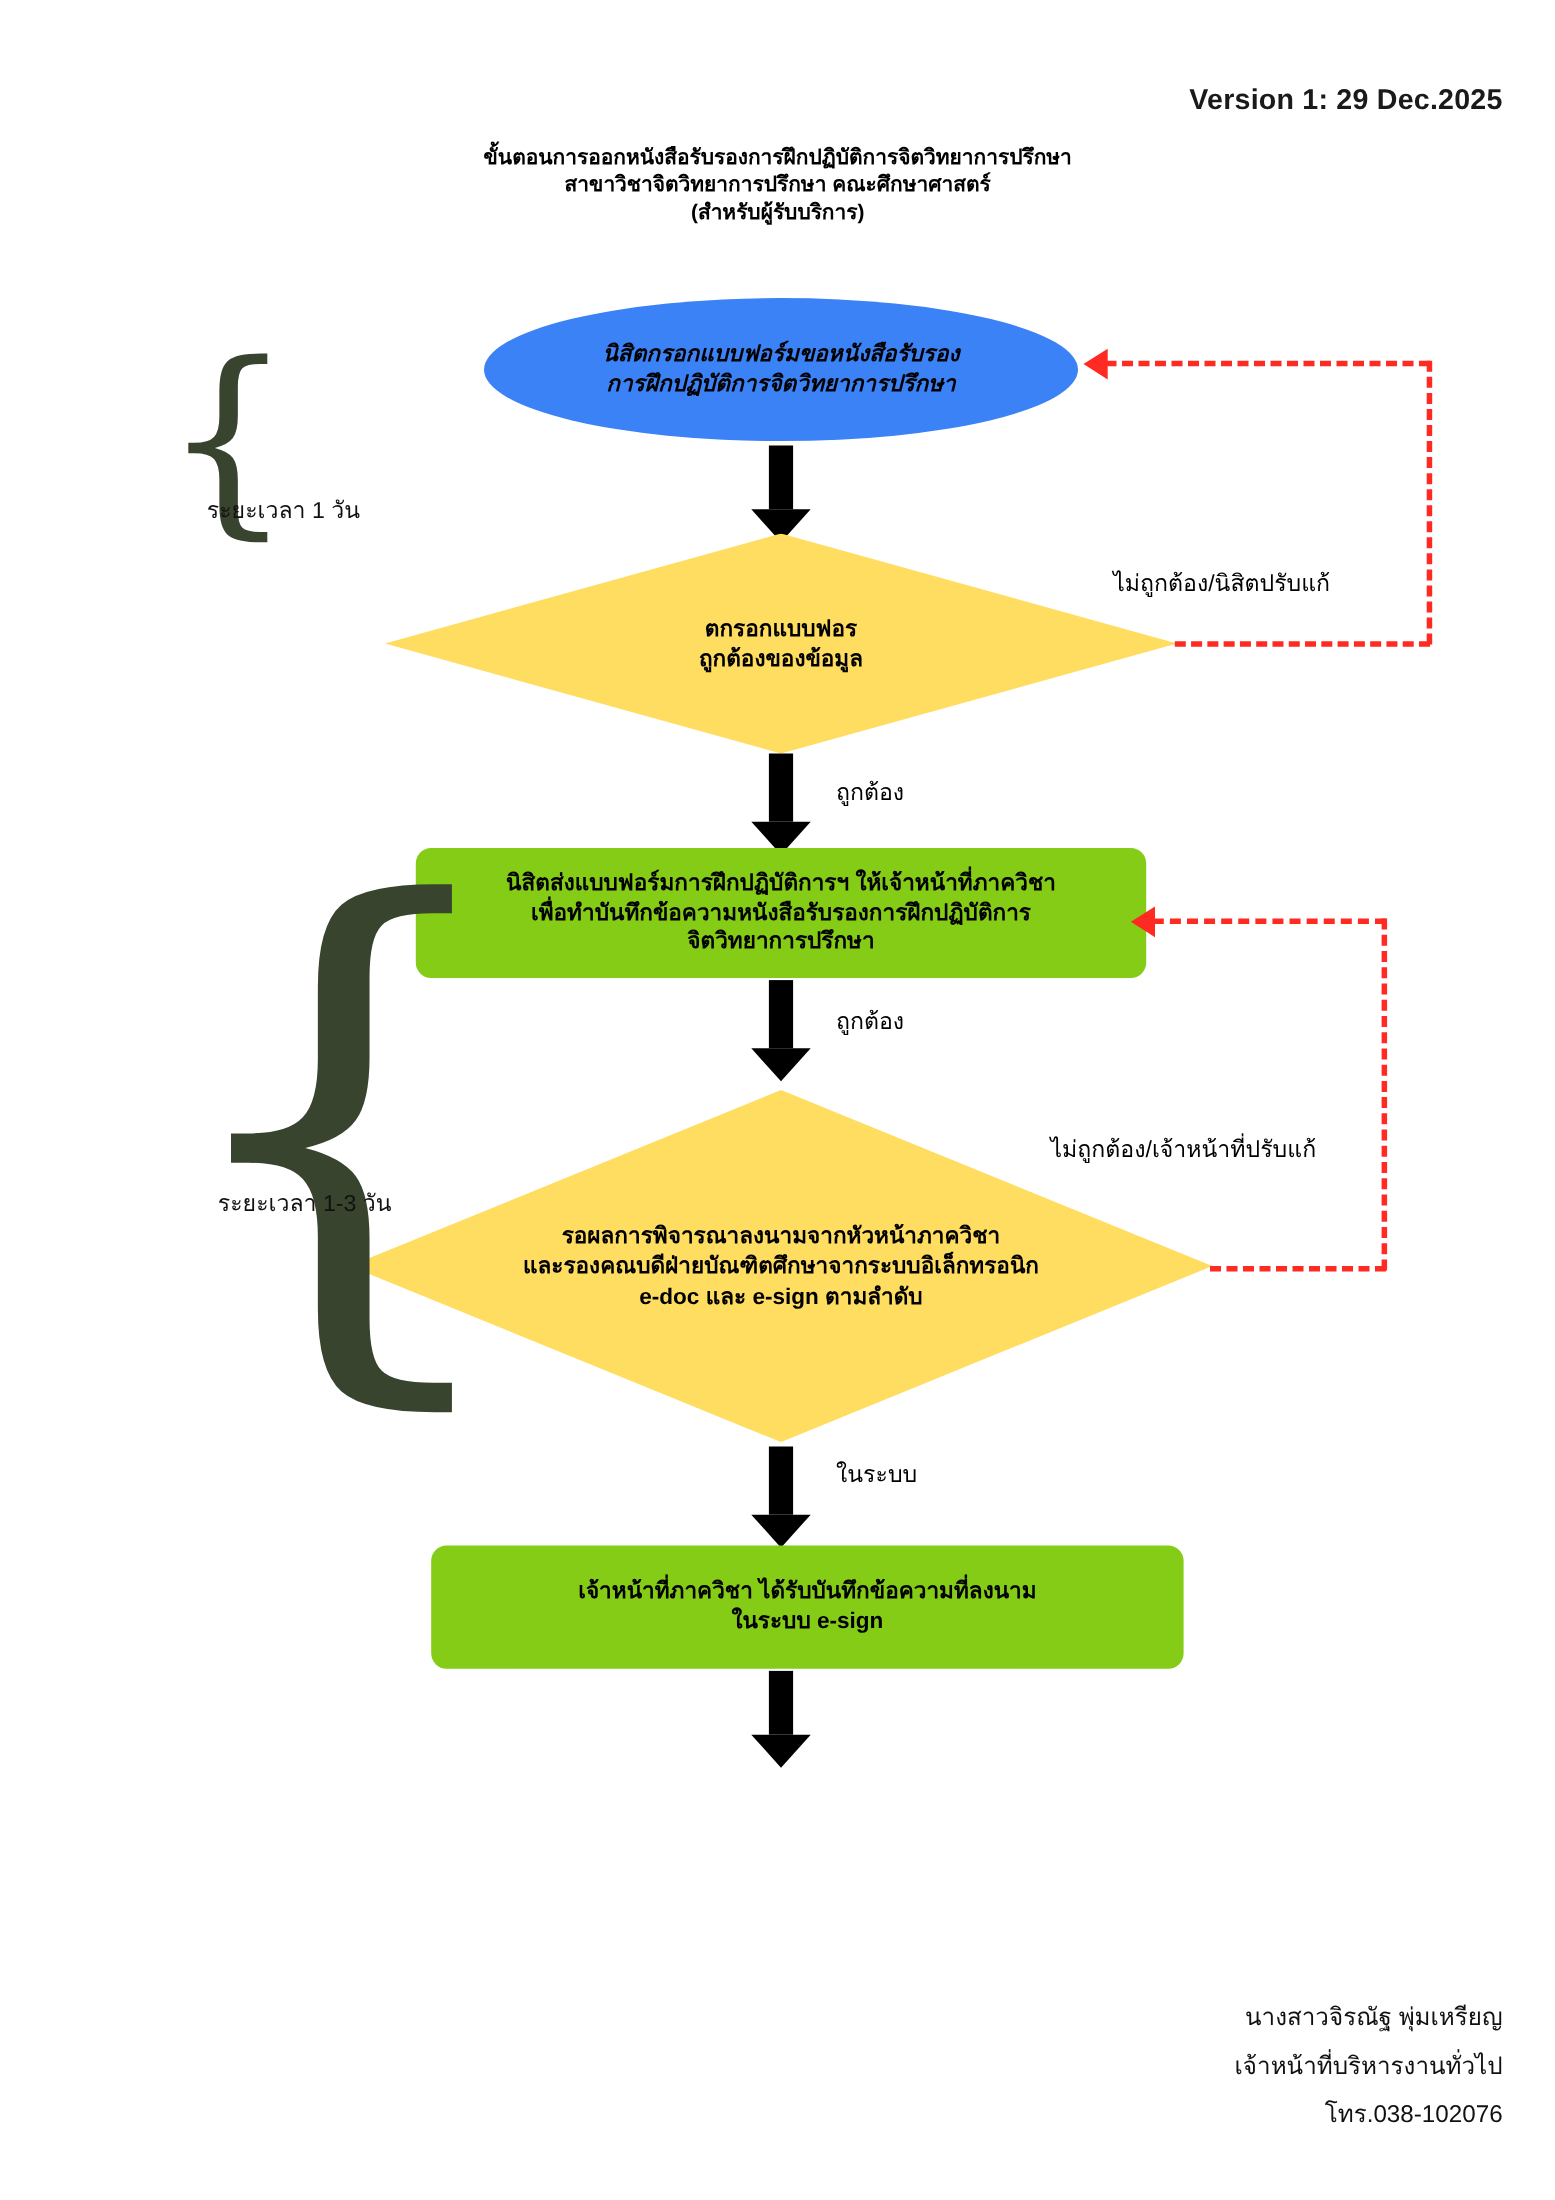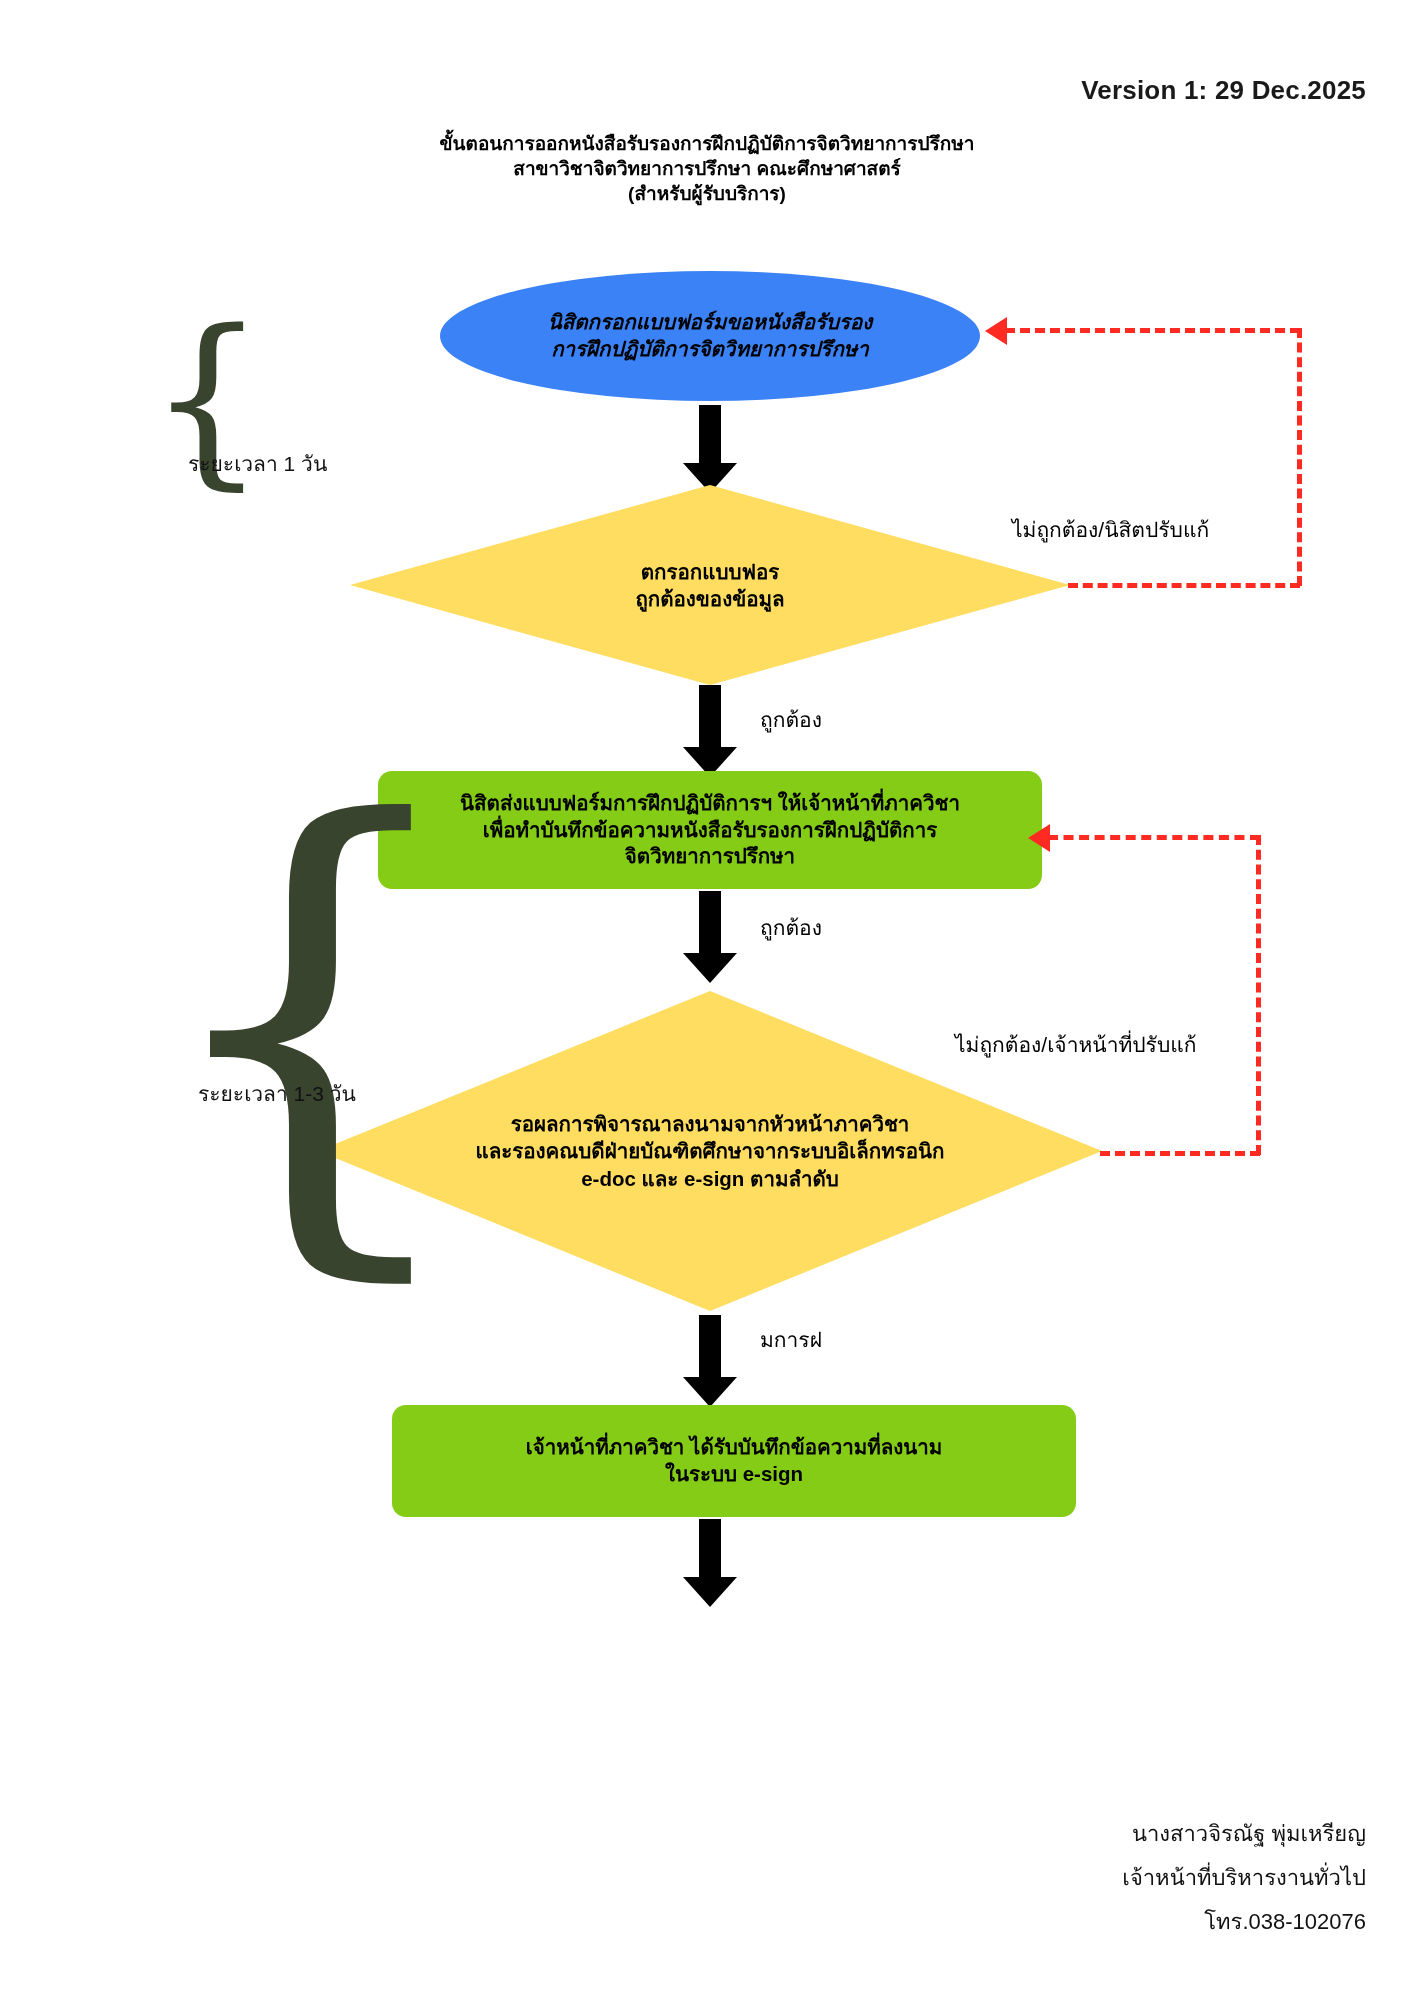--- a/index.html
+++ b/index.html
@@ -239,21 +239,21 @@
   <div class="abs dash-arrow-left" style="left:1028px; top:801px;"></div>
   <div class="abs edge-label" style="left:955px; top:1005px;">ไม่ถูกต้อง/เจ้าหน้าที่ปรับแก้</div>
 
   <div class="abs brace" style="left:145px; top:770px; font-size:520px; line-height:0.87; font-family:'DejaVu Serif', serif;">{</div>
   <div class="abs duration-label" style="left:198px; top:1054px;">ระยะเวลา 1-3 วัน</div>
 
   <div class="abs arrow-down" style="left:655px; top:1292px; width:110px; height:92px;">
     <div class="shaft" style="height:62px;"></div>
     <div class="head"></div>
   </div>
-  <div class="abs edge-label" style="left:760px; top:1300px;">มการฝ</div>
+  <div class="abs edge-label" style="left:760px; top:1300px;">ในระบบ</div>
 
   <div class="abs node process" style="left:392px; top:1382px; width:684px; height:112px;">
     <div>
       <div>เจ้าหน้าที่ภาควิชา ได้รับบันทึกข้อความที่ลงนาม</div>
       <div>ในระบบ e-sign</div>
     </div>
   </div>
 
   <div class="abs arrow-down" style="left:655px; top:1496px; width:110px; height:88px;">
     <div class="shaft" style="height:58px;"></div>

